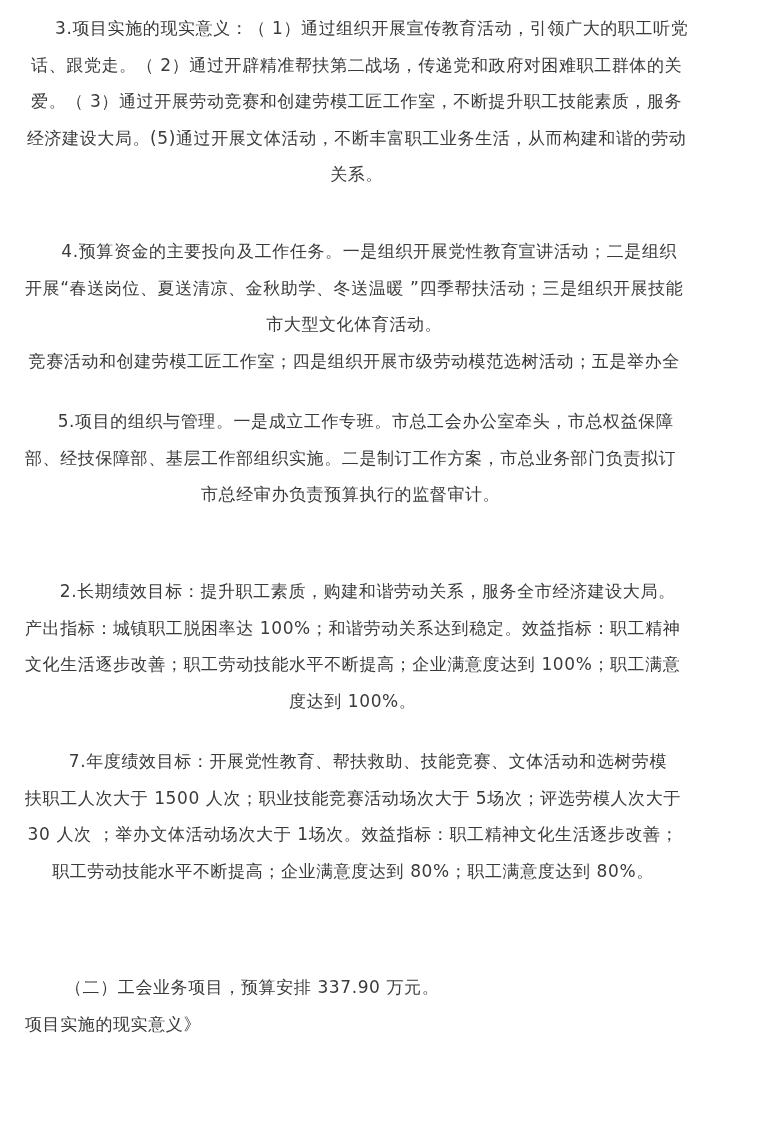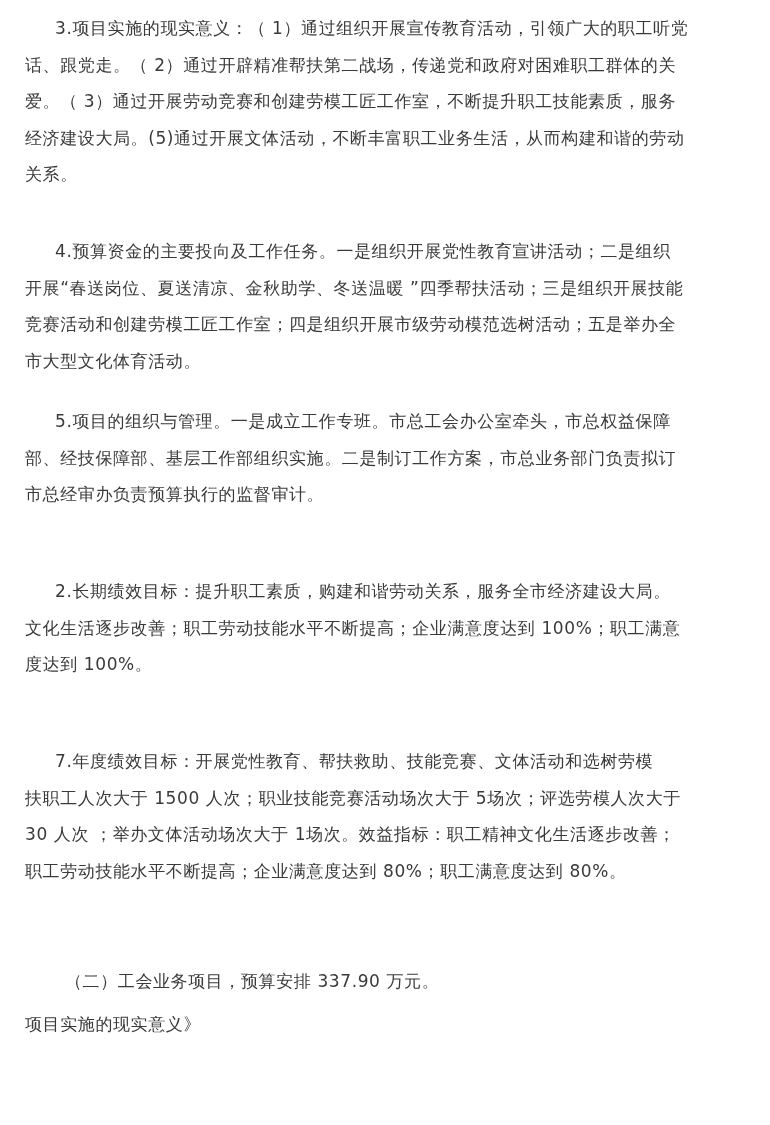--- a/index.html
+++ b/index.html
@@ -6,53 +6,54 @@
   body { width: 770px; height: 1125px; overflow: hidden; position: relative; }
   .page {
     position: absolute; left: 25px; top: 10px; width: 720px;
     font-family: "DejaVu Sans", "Liberation Sans", sans-serif;
     color: #3a3a3a;
     font-size: 17px;
   }
   .para { margin: 0; padding: 0; }
   .line {
     display: block; height: 36.6px; line-height: 36.6px;
-    white-space: nowrap; letter-spacing: 0.6px;
+    white-space: nowrap; letter-spacing: 0.6px; text-align: center;
   }
   .line.first { padding-left: 30px; }
-  .line.first.deep { padding-left: 40px; }
+  .line.first.deep { padding-left: 40px; margin-top: 6px; }
 </style>
 </head>
 <body>
 
 <div class="page">
 
   <div class="para" style="position:absolute; top:0px;">
     <span class="line first">3.项目实施的现实意义：（ 1）通过组织开展宣传教育活动，引领广大的职工听党</span>
     <span class="line">话、跟党走。（ 2）通过开辟精准帮扶第二战场，传递党和政府对困难职工群体的关</span>
     <span class="line">爱。（ 3）通过开展劳动竞赛和创建劳模工匠工作室，不断提升职工技能素质，服务</span>
     <span class="line">经济建设大局。(5)通过开展文体活动，不断丰富职工业务生活，从而构建和谐的劳动</span>
     <span class="line">关系。</span>
   </div>
 
   <div class="para" style="position:absolute; top:223px;">
     <span class="line first">4.预算资金的主要投向及工作任务。一是组织开展党性教育宣讲活动；二是组织</span>
     <span class="line">开展“春送岗位、夏送清凉、金秋助学、冬送温暖 ”四季帮扶活动；三是组织开展技能</span>
+    <span class="line">市大型文化体育活动。</span>
     <span class="line">竞赛活动和创建劳模工匠工作室；四是组织开展市级劳动模范选树活动；五是举办全</span>
-    <span class="line">市大型文化体育活动。</span>
   </div>
 
   <div class="para" style="position:absolute; top:393px;">
     <span class="line first">5.项目的组织与管理。一是成立工作专班。市总工会办公室牵头，市总权益保障</span>
     <span class="line">部、经技保障部、基层工作部组织实施。二是制订工作方案，市总业务部门负责拟订</span>
     <span class="line">市总经审办负责预算执行的监督审计。</span>
   </div>
 
   <div class="para" style="position:absolute; top:563px;">
     <span class="line first">2.长期绩效目标：提升职工素质，购建和谐劳动关系，服务全市经济建设大局。</span>
+    <span class="line">产出指标：城镇职工脱困率达  100%；和谐劳动关系达到稳定。效益指标：职工精神</span>
     <span class="line">文化生活逐步改善；职工劳动技能水平不断提高；企业满意度达到   100%；职工满意</span>
     <span class="line">度达到 100%。</span>
   </div>
 
   <div class="para" style="position:absolute; top:733px;">
     <span class="line first">7.年度绩效目标：开展党性教育、帮扶救助、技能竞赛、文体活动和选树劳模</span>
     <span class="line">扶职工人次大于 1500 人次；职业技能竞赛活动场次大于  5场次；评选劳模人次大于</span>
     <span class="line">30 人次  ；举办文体活动场次大于 1场次。效益指标：职工精神文化生活逐步改善；</span>
     <span class="line">职工劳动技能水平不断提高；企业满意度达到  80%；职工满意度达到 80%。</span>
   </div>

